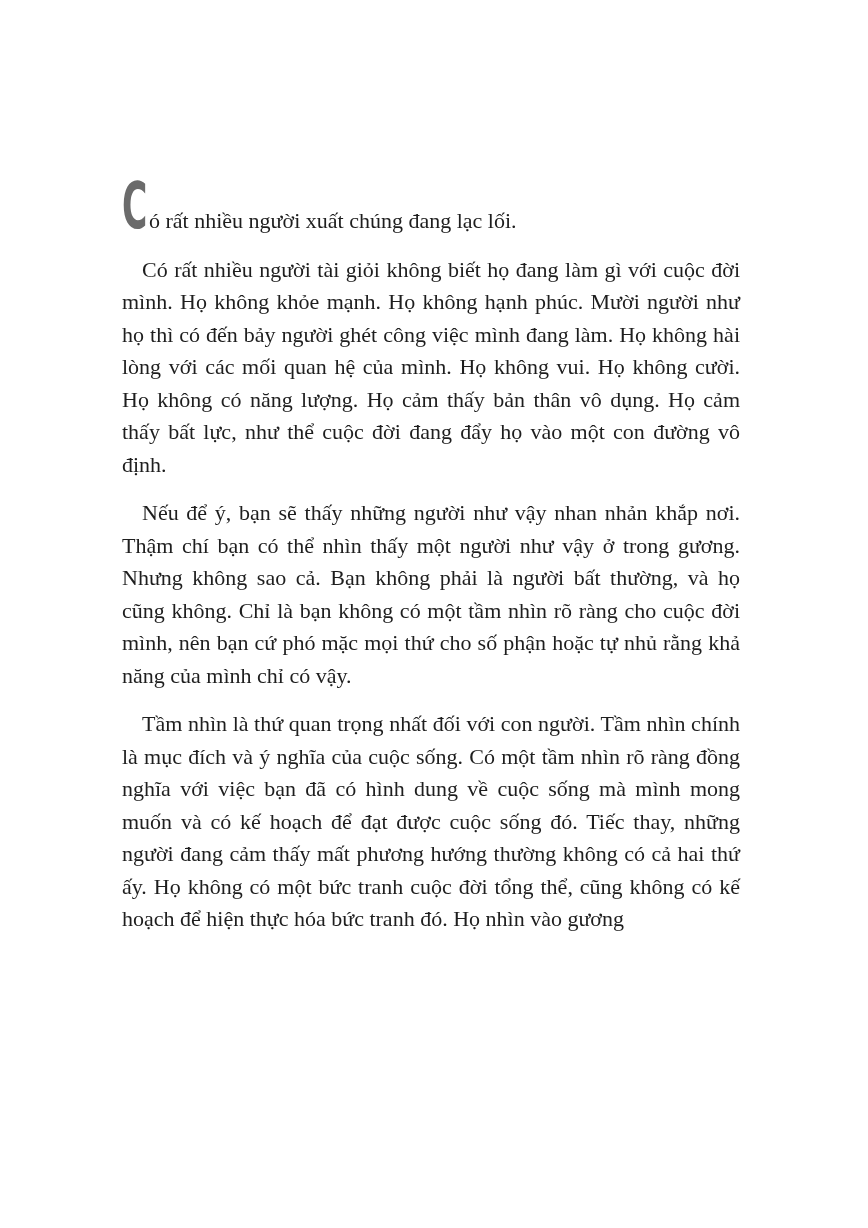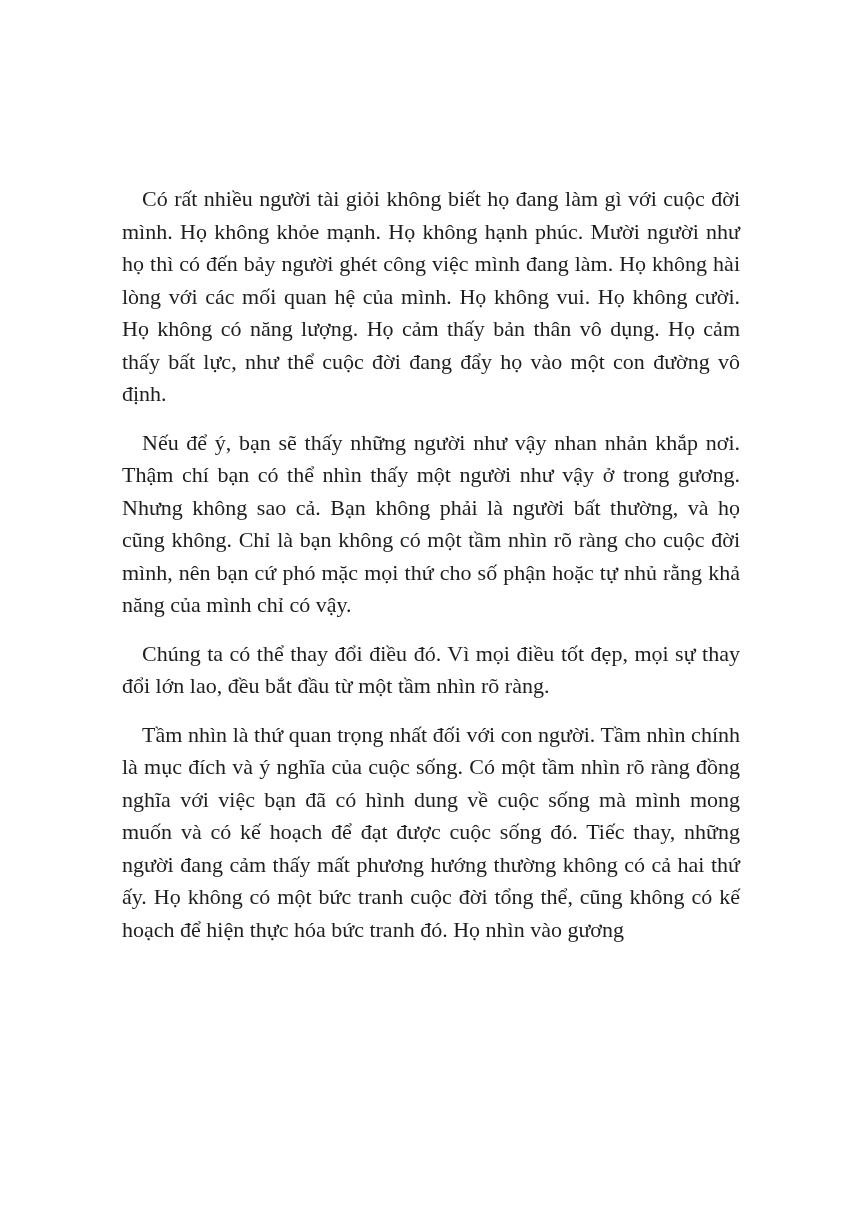--- a/index.html
+++ b/index.html
@@ -47,20 +47,20 @@
     margin-right: 3px;
     overflow: visible;
     white-space: nowrap;
   }
 </style>
 </head>
 <body>
 
 <div class="page">
   <div class="text-block">
+    <p class="para opening"><span class="dropcap">C</span><span>ó rất nhiều người xuất chúng đang lạc lối.</span></p>
     <div id="paragraphs">
         <p class="para">Có rất nhiều người tài giỏi không biết họ đang làm gì với cuộc đời mình. Họ không khỏe mạnh. Họ không hạnh phúc. Mười người như họ thì có đến bảy người ghét công việc mình đang làm. Họ không hài lòng với các mối quan hệ của mình. Họ không vui. Họ không cười. Họ không có năng lượng. Họ cảm thấy bản thân vô dụng. Họ cảm thấy bất lực, như thể cuộc đời đang đẩy họ vào một con đường vô định.</p>
         <p class="para">Nếu để ý, bạn sẽ thấy những người như vậy nhan nhản khắp nơi. Thậm chí bạn có thể nhìn thấy một người như vậy ở trong gương. Nhưng không sao cả. Bạn không phải là người bất thường, và họ cũng không. Chỉ là bạn không có một tầm nhìn rõ ràng cho cuộc đời mình, nên bạn cứ phó mặc mọi thứ cho số phận hoặc tự nhủ rằng khả năng của mình chỉ có vậy.</p>
-        <p class="para">Chúng ta có thể thay đổi điều đó. Vì mọi điều tốt đẹp, mọi sự thay đổi lớn lao, đều bắt đầu từ một tầm nhìn rõ ràng.</p>
         <p class="para">Tầm nhìn là thứ quan trọng nhất đối với con người. Tầm nhìn chính là mục đích và ý nghĩa của cuộc sống. Có một tầm nhìn rõ ràng đồng nghĩa với việc bạn đã có hình dung về cuộc sống mà mình mong muốn và có kế hoạch để đạt được cuộc sống đó. Tiếc thay, những người đang cảm thấy mất phương hướng thường không có cả hai thứ ấy. Họ không có một bức tranh cuộc đời tổng thể, cũng không có kế hoạch để hiện thực hóa bức tranh đó. Họ nhìn vào gương</p>
       </div>
   </div>
 </div>
 
 </body></html>

